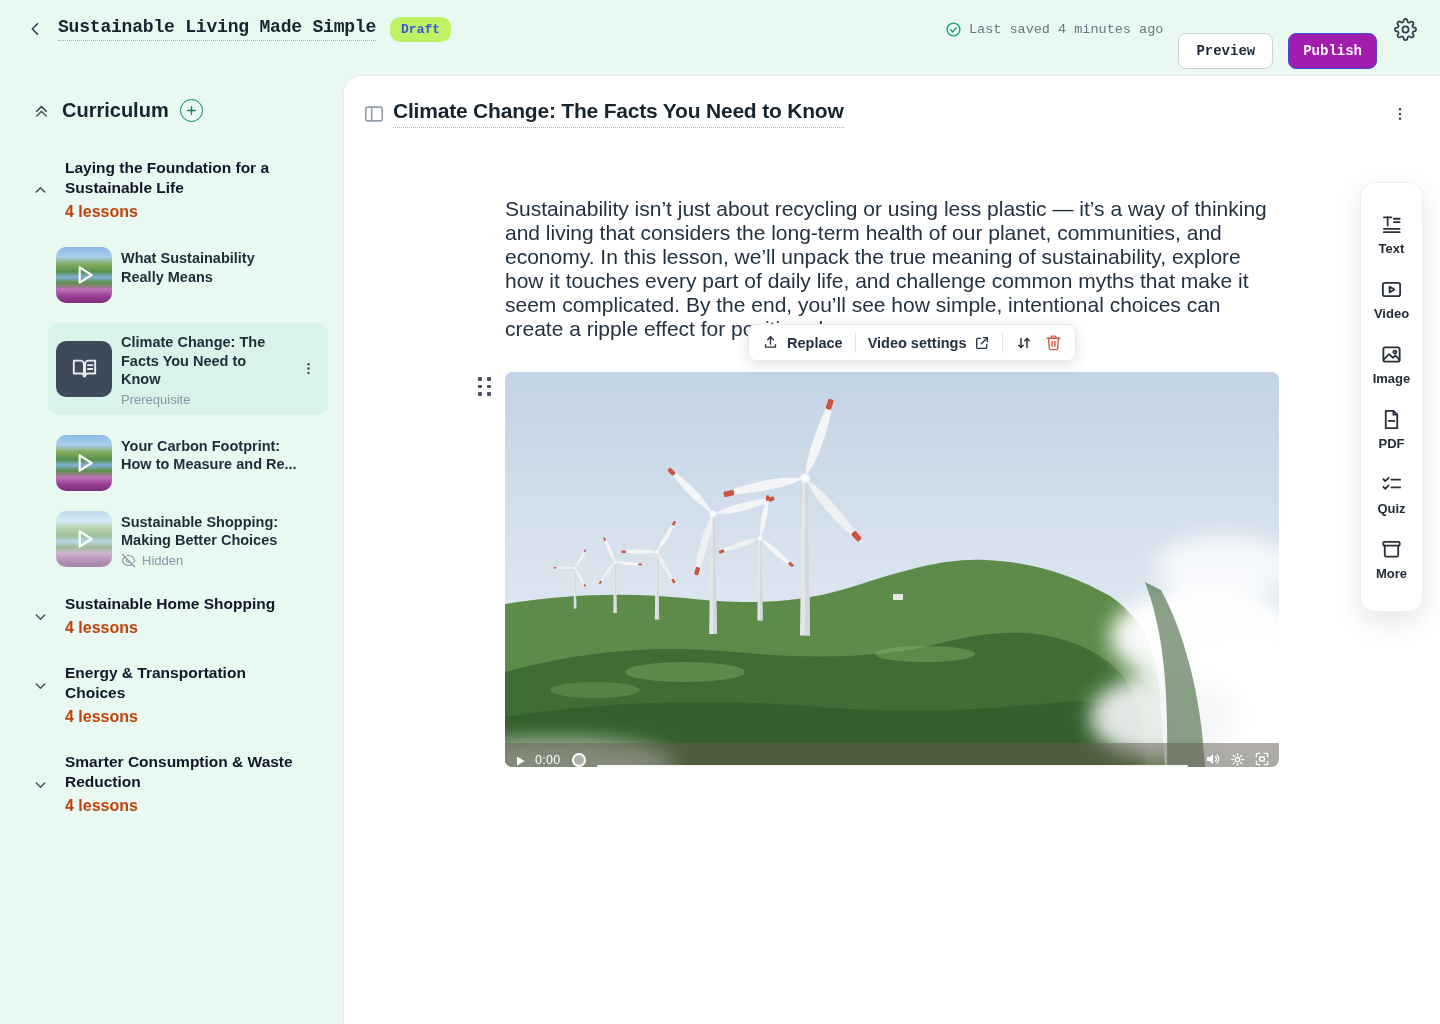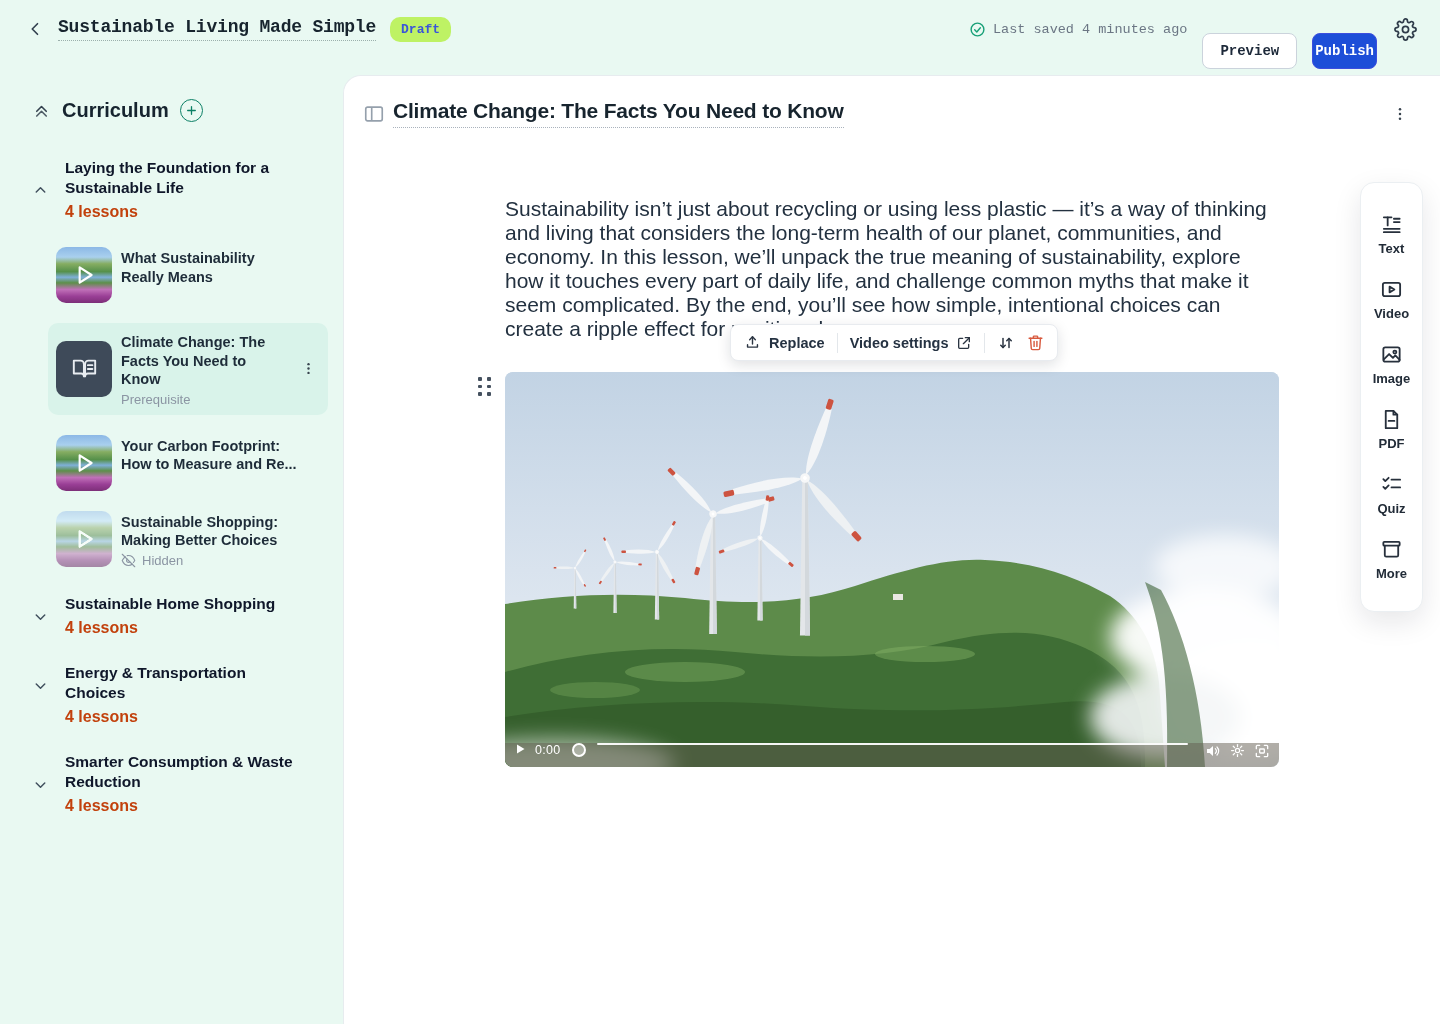--- a/index.html
+++ b/index.html
@@ -10,21 +10,21 @@
   
   .topbar { position:absolute; top:0; left:0; width:1440px; height:58px; display:flex; align-items:center; padding:0 22px 0 22px;font-family:Liberation Mono, monospace; }
   .back-btn { width:28px; height:28px; display:flex; align-items:center; justify-content:center; color:#313f4e; cursor:pointer; }
   .course-title { margin-left:8px; font-size:18px; font-weight:700; letter-spacing:-.2px; color:#17242E; border-bottom:1.5px dotted #9bb0ac; padding-bottom:3px; cursor:text; }
   .draft-badge { margin-left:14px; background:#bef264; color:#3A55D9; font-size:13px; font-weight:600; padding:5px 11px; border-radius:10px; }
   .topbar-right { margin-left:auto; display:flex; align-items:center; gap:15px; }
   .saved { display:flex; align-items:center; gap:7px; color:#6B7684; font-size:13.5px; }
   .saved .chk { color:#17A077; }
   .btn { font-family:inherit; font-size:14px; font-weight:700; border-radius:8px; padding:9px 17px; cursor:pointer;margin-top:44px; }
   .btn-preview { background:#fff; border:1px solid #CBD3DC; color:#1D2939; }
-  .btn-publish { background:#1d4ed8; border:1px solid #3C4EDE; color:#fff; padding:9px 2px; }
+  .btn-publish { background:#a21caf; border:1px solid #3C4EDE; color:#fff; padding:9px 14px; }
   .gear-top { width:26px; height:26px; color:#2E3B49; display:flex; align-items:center; justify-content:center; cursor:pointer; }
 
   
   .sidebar { position:absolute; top:75px; left:0; width:343px; bottom:0; padding:24px 0 0 24px; }
   .curriculum-row { display:flex; align-items:center; gap:11px; padding-left:8px; margin-bottom:36px; }
   .collapse-all { color:#33414E; cursor:pointer; }
   .curriculum-title { font-size:20px; font-weight:700; color:#16242F; }
   .add-circle { width:23px; height:23px; border:1.6px solid #0C8066; border-radius:50%; color:#0C8066; display:flex; align-items:center; justify-content:center; cursor:pointer; }
   .section { display:flex; padding-left:8px; margin-bottom:26px; }
   .section .chev { width:18px; color:#41505e; margin-top:14px; flex:none; cursor:pointer; }
@@ -46,32 +46,32 @@
   .row-kebab { margin-left:auto; color:#39444F; cursor:pointer; padding:4px; }
 
   
   .panel { position:absolute; top:75px; left:343px; right:0; bottom:0; background:#fff; border-top-left-radius:18px; border-top:1px solid #E7ECEF; border-left:1px solid #E7ECEF; }
   .panel-toggle { position:absolute; left:19px; top:27px; color:#95A0AC; cursor:pointer; }
   .lesson-heading { position:absolute; left:49px; top:23px; font-size:21px; font-weight:700; letter-spacing:-.2px; color:#17242E; border-bottom:1.5px dotted #A9B2BC; padding-bottom:4px; cursor:text; }
   .heading-kebab { position:absolute; right:28px; top:26px; color:#39444F; cursor:pointer; padding:4px; }
   .lesson-paragraph { position:absolute; left:161px; top:121px; width:776px; font-size:21px; line-height:24px; color:#233140; cursor:text; }
 
   
-  .video-toolbar { position:absolute; left:386px; top:248px; height:37px; background:#fff; border:1px solid #E8EBEF; border-radius:8px; box-shadow:0 4px 14px rgba(16,24,40,.13); display:flex; align-items:center; padding:0 13px; gap:12px; z-index:5; }
+  .video-toolbar { position:absolute; left:404px; top:248px; height:37px; background:#fff; border:1px solid #E8EBEF; border-radius:8px; box-shadow:0 4px 14px rgba(16,24,40,.13); display:flex; align-items:center; padding:0 13px; gap:12px; z-index:5; }
   .vt-item { display:flex; align-items:center; gap:8px; font-size:14.5px; font-weight:700; color:#253242; cursor:pointer; }
   .vt-divider { width:1px; height:20px; background:#E3E7EB; }
   .vt-icon { color:#2B3542; display:flex; }
   .vt-trash { color:#D85A3F; display:flex; cursor:pointer; }
 
   .grip { position:absolute; left:134px; top:301px; display:grid; grid-template-columns:repeat(2,4px); grid-gap:4px 5px; cursor:grab; }
   .grip i { width:3.5px; height:3.5px; background:#45515F; border-radius:1px; }
 
   
   .video { position:absolute; left:161px; top:296px; width:774px; height:395px; border-radius:8px; overflow:hidden; background:#cfdce8; cursor:pointer; }
-  .controls { position:absolute; left:0; right:0; bottom:0; height:24px; background:rgba(100,94,82,.5); display:flex; align-items:flex-start; padding:0 9px; gap:9px; color:#fff; }
+  .controls { position:absolute; left:0; right:0; bottom:0; height:24px; background:rgba(100,94,82,.5); display:flex; align-items:flex-end; padding:0 9px; gap:9px; color:#fff; }
   .ctrl-time { font-size:12.5px; letter-spacing:.3px; }
   .scrub-knob { width:14px; height:14px; border-radius:50%; border:2.6px solid #fff; background:rgba(255,255,255,.35); flex:none; margin-left:2px; cursor:pointer; }
   .scrub-track { flex:1; height:2px; background:rgba(255,255,255,.95); border-radius:2px; margin:0 8px 0 2px; cursor:pointer; }
   .ctrl-ic { display:flex; color:#fff; cursor:pointer; }
 
   
   .insert-bar { position:absolute; right:17px; top:106px; width:63px; height:430px; background:#fff; border:1px solid #EBEFF2; border-radius:14px; box-shadow:0 10px 28px rgba(16,24,40,.10); display:flex; flex-direction:column; align-items:center; justify-content:space-evenly; padding:8px 0; }
   .ins-item { display:flex; flex-direction:column; align-items:center; gap:5px; color:#27303C; cursor:pointer; }
   .ins-item .lbl { font-size:13px; font-weight:600; color:#222C38; }
 </style>

